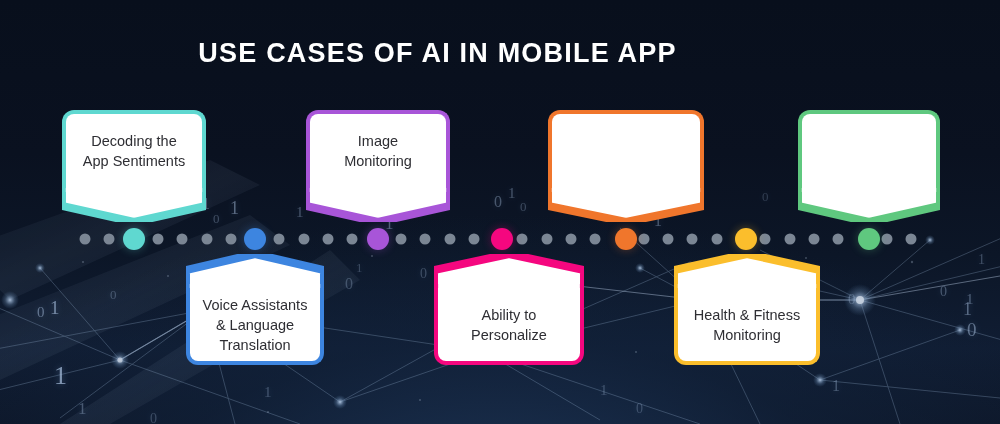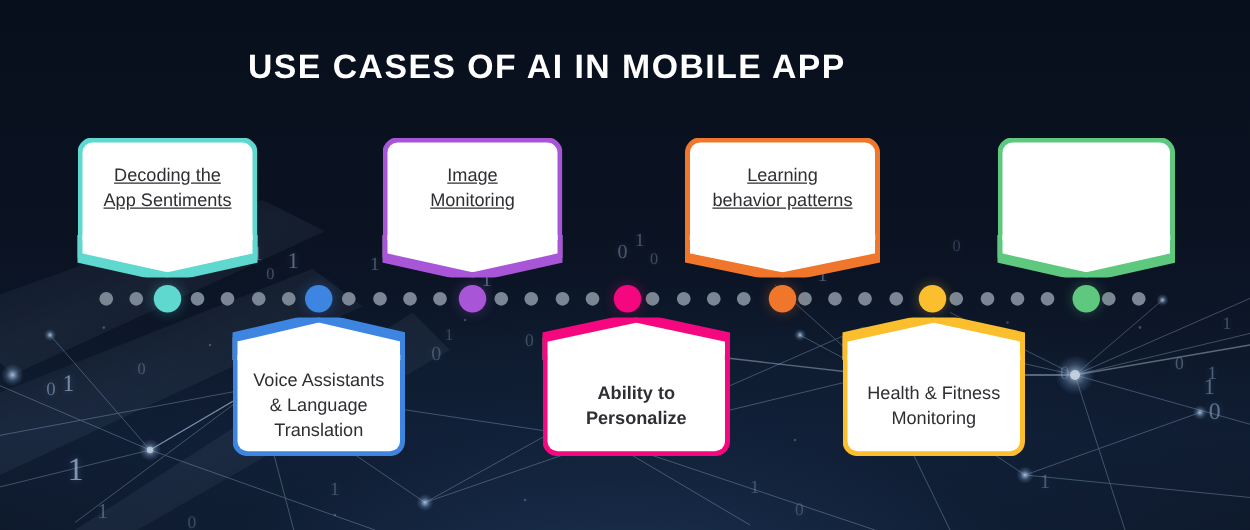--- a/index.html
+++ b/index.html
@@ -93,21 +93,20 @@
     line-height: 1.38;
     border-style: solid;
     border-width: 4px;
   }
   .card-text { padding: 0 8px; display: block; }
 
   
   .card-top {
     border-radius: 12px 12px 0 0;
     border-bottom: none;
-    text-decoration: underline;
   }
   .card-top .tip {
     position: absolute;
     left: -4px;
     right: -4px;
     top: 100%;
     height: 34px;
   }
   .card-top .tip svg { display: block; width: 100%; height: 100%; }
 
@@ -316,21 +315,20 @@
       <div class="card card-top" style="left: 306px; top: 110px; width: 144px; height: 78px; border-color: rgb(168, 85, 216);">
         <span class="card-text"><span>Image</span><br><span>Monitoring</span></span>
         <div class="tip">
           <svg viewBox="0 0 152 34" preserveAspectRatio="none">
             <polygon points="0,0 152,0 152,18 76,34 0,18" fill="#ffffff" stroke="#a855d8" stroke-width="8" stroke-linejoin="round" vector-effect="non-scaling-stroke"></polygon>
             <rect x="4" width="144" y="-4" height="8" fill="#ffffff"></rect>
           </svg>
         </div>
       </div>
       <div class="card card-top" style="left: 548px; top: 110px; width: 156px; height: 78px; border-color: rgb(240, 118, 44);">
-        <span class="card-text"><span>Learning</span><br><span>behavior patterns</span></span>
         <div class="tip">
           <svg viewBox="0 0 164 34" preserveAspectRatio="none">
             <polygon points="0,0 164,0 164,18 82,34 0,18" fill="#ffffff" stroke="#f0762c" stroke-width="8" stroke-linejoin="round" vector-effect="non-scaling-stroke"></polygon>
             <rect x="4" width="156" y="-4" height="8" fill="#ffffff"></rect>
           </svg>
         </div>
       </div>
       <div class="card card-top" style="left: 798px; top: 110px; width: 142px; height: 78px; border-color: rgb(95, 200, 127);">
         <div class="tip">
           <svg viewBox="0 0 150 34" preserveAspectRatio="none">
@@ -341,21 +339,21 @@
       </div>
       <div class="card card-bottom" style="left: 186px; top: 288px; width: 138px; height: 77px; border-color: rgb(61, 133, 224);">
         <span class="card-text"><span>Voice Assistants</span><br><span>&amp; Language</span><br><span>Translation</span></span>
         <div class="tip">
           <svg viewBox="0 0 146 34" preserveAspectRatio="none">
             <polygon points="0,34 146,34 146,16 73,0 0,16" fill="#ffffff" stroke="#3d85e0" stroke-width="8" stroke-linejoin="round" vector-effect="non-scaling-stroke"></polygon>
             <rect x="4" width="138" y="30" height="8" fill="#ffffff"></rect>
           </svg>
         </div>
       </div>
-      <div class="card card-bottom" style="left: 434px; top: 288px; width: 150px; height: 77px; border-color: rgb(245, 7, 127); font-weight: bold;">
+      <div class="card card-bottom" style="left: 434px; top: 288px; width: 150px; height: 77px; border-color: rgb(245, 7, 127);">
         <span class="card-text"><span>Ability to</span><br><span>Personalize</span></span>
         <div class="tip">
           <svg viewBox="0 0 146 34" preserveAspectRatio="none">
             <polygon points="0,34 146,34 146,16 73,0 0,16" fill="#ffffff" stroke="#f5077f" stroke-width="8" stroke-linejoin="round" vector-effect="non-scaling-stroke"></polygon>
             <rect x="4" width="138" y="30" height="8" fill="#ffffff"></rect>
           </svg>
         </div>
       </div>
       <div class="card card-bottom" style="left: 674px; top: 288px; width: 146px; height: 77px; border-color: rgb(251, 190, 44);">
         <span class="card-text"><span>Health &amp; Fitness</span><br><span>Monitoring</span></span>

